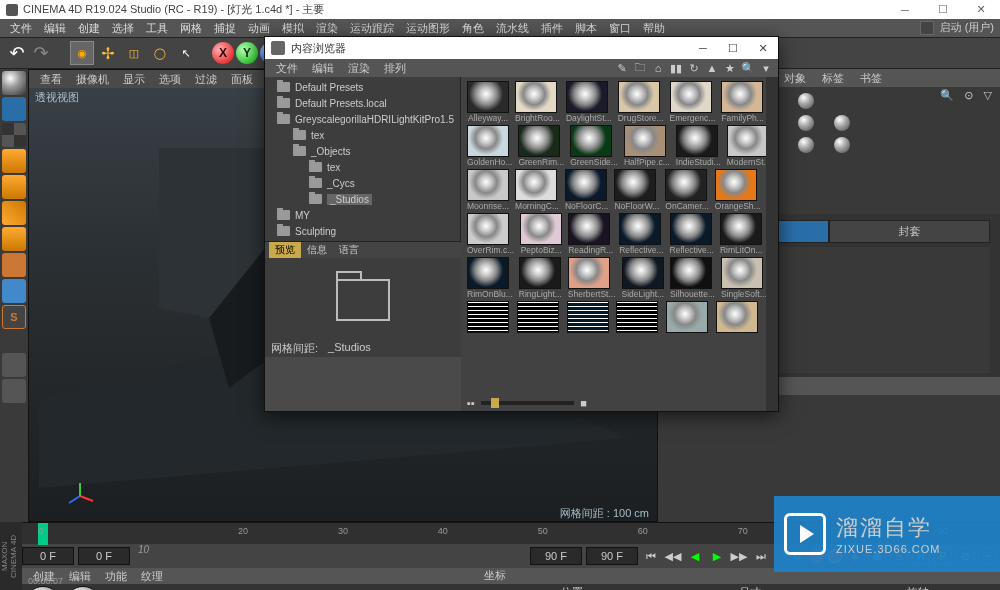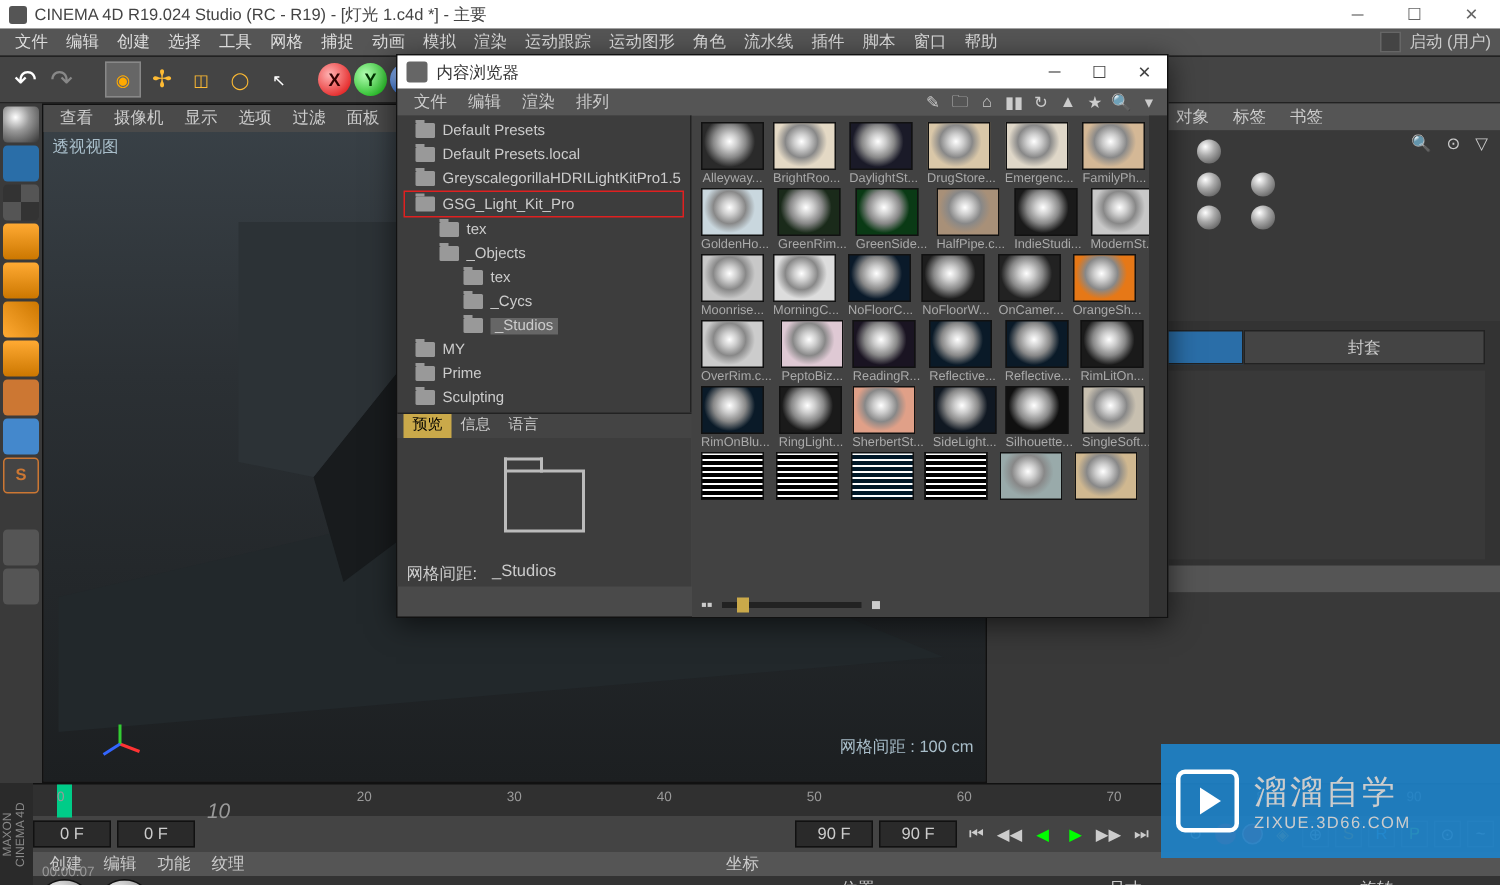--- a/index.html
+++ b/index.html
@@ -20,21 +20,21 @@
 .axisX { background:radial-gradient(circle at 35% 35%,#ffb3b3,#d00); color:#300; }
 .axisY { background:radial-gradient(circle at 35% 35%,#b3ffb3,#0a0); color:#030; }
 .axisZ { background:radial-gradient(circle at 35% 35%,#b3d0ff,#05d); color:#003; }
 .body { display:flex; height:calc(100% - 137px); }
 .lefticons { width:28px; background:#3a3a3a; display:flex; flex-direction:column; gap:2px; padding-top:2px; align-items:center; }
 .lefticons .li { width:24px; height:24px; border-radius:3px; }
 .viewport { position:relative; background:linear-gradient(180deg,#3a4248 0%,#2b3034 40%,#1c1f21 100%); border:1px solid #111; }
 .viewport .vp-tabs { height:18px; background:#4a4a4a; display:flex; padding-left:4px; position:absolute; top:0; left:0; right:0; }
 .viewport .vp-tabs span { padding:0 7px; line-height:18px; }
 .viewport .vp-label { position:absolute; top:20px; left:6px; color:#a8bdc9; }
-.viewport .gridinfo { position:absolute; right:8px; bottom:16px; color:#a8bdc9;padding-left:27px; }
+.viewport .gridinfo { position:absolute; right:8px; bottom:0; color:#a8bdc9;padding-left:27px; }
 .viewport .axes { position:absolute; left:36px; bottom:10px; width:30px; height:30px; }
 .rightpane { flex:1; display:flex; flex-direction:column; }
 .rightpane .toptabs { height:18px; background:#555; display:flex; padding-left:4px; }
 .rightpane .toptabs span { padding:0 8px; line-height:18px; }
 .rightpane .objarea { flex:1; background:#393939; position:relative; }
 .rightpane .pair { display:flex; gap:20px; margin:6px 140px 4px; }
 .rightpane .ball { width:16px; height:16px; border-radius:50%; background:radial-gradient(circle at 35% 30%,#fff,#aaa 40%,#444); }
 .rightpane .pager { display:flex; gap:4px; margin:8px 10px 0; }
 .rightpane .pager span { width:14px; height:14px; display:flex; align-items:center; justify-content:center; }
 .rightpane .section-tabs { display:flex; margin:6px 10px 0; }
@@ -247,21 +247,21 @@
         <span>用户数据</span>
       </div>
     <div class="attr-body" style="height:90px"></div>
   </div>
 </div>
 
 <div class="timeline">
   <div class="marker"></div>
   <div class="ticks" id="ticks">
       <span style="position: absolute; top: 3px; color: rgb(153, 153, 153); font-size: 9px; left: 0%;">0</span>
-      <span style="position: absolute; top: 9px; color: rgb(153, 153, 153); font-size: 14px; left: 10.5%; font-style: italic;">10</span>
+      <span style="position: absolute; top: 21px; color: rgb(153, 153, 153); font-size: 10px; left: 10.5%; font-style: italic;">10</span>
       <span style="position: absolute; top: 3px; color: rgb(153, 153, 153); font-size: 9px; left: 21%;">20</span>
       <span style="position: absolute; top: 3px; color: rgb(153, 153, 153); font-size: 9px; left: 31.5%;">30</span>
       <span style="position: absolute; top: 3px; color: rgb(153, 153, 153); font-size: 9px; left: 42%;">40</span>
       <span style="position: absolute; top: 3px; color: rgb(153, 153, 153); font-size: 9px; left: 52.5%;">50</span>
       <span style="position: absolute; top: 3px; color: rgb(153, 153, 153); font-size: 9px; left: 63%; text-align: center;">60</span>
       <span style="position: absolute; top: 3px; color: rgb(153, 153, 153); font-size: 9px; left: 73.5%;">70</span>
       <span style="position: absolute; top: 3px; color: rgb(153, 153, 153); font-size: 9px; left: 84%;">80</span>
       <span style="position: absolute; top: 3px; color: rgb(153, 153, 153); font-size: 9px; left: 94.5%;">90</span>
     </div>
 </div>
@@ -360,24 +360,20 @@
             <span class="lbl">Default Presets</span>
           </div>
           <div class="node d0">
             <span class="fld"></span>
             <span class="lbl">Default Presets.local</span>
           </div>
           <div class="node d0">
             <span class="fld"></span>
             <span class="lbl">GreyscalegorillaHDRILightKitPro1.5</span>
           </div>
-          <div class="node d0 hl">
-            <span class="fld"></span>
-            <span class="lbl">GSG_Light_Kit_Pro</span>
-          </div>
           <div class="node d1">
             <span class="fld"></span>
             <span class="lbl">tex</span>
           </div>
           <div class="node d1">
             <span class="fld"></span>
             <span class="lbl">_Objects</span>
           </div>
           <div class="node d2">
             <span class="fld"></span>
@@ -387,24 +383,20 @@
             <span class="fld"></span>
             <span class="lbl">_Cycs</span>
           </div>
           <div class="node d2 sel">
             <span class="fld"></span>
             <span class="lbl">_Studios</span>
           </div>
           <div class="node d0">
             <span class="fld"></span>
             <span class="lbl">MY</span>
-          </div>
-          <div class="node d0">
-            <span class="fld"></span>
-            <span class="lbl">Prime</span>
           </div>
           <div class="node d0">
             <span class="fld"></span>
             <span class="lbl">Sculpting</span>
           </div>
         </div>
       <div class="preview">
         <div class="ptabs">
           <span class="active">预览</span>
           <span>信息</span>

